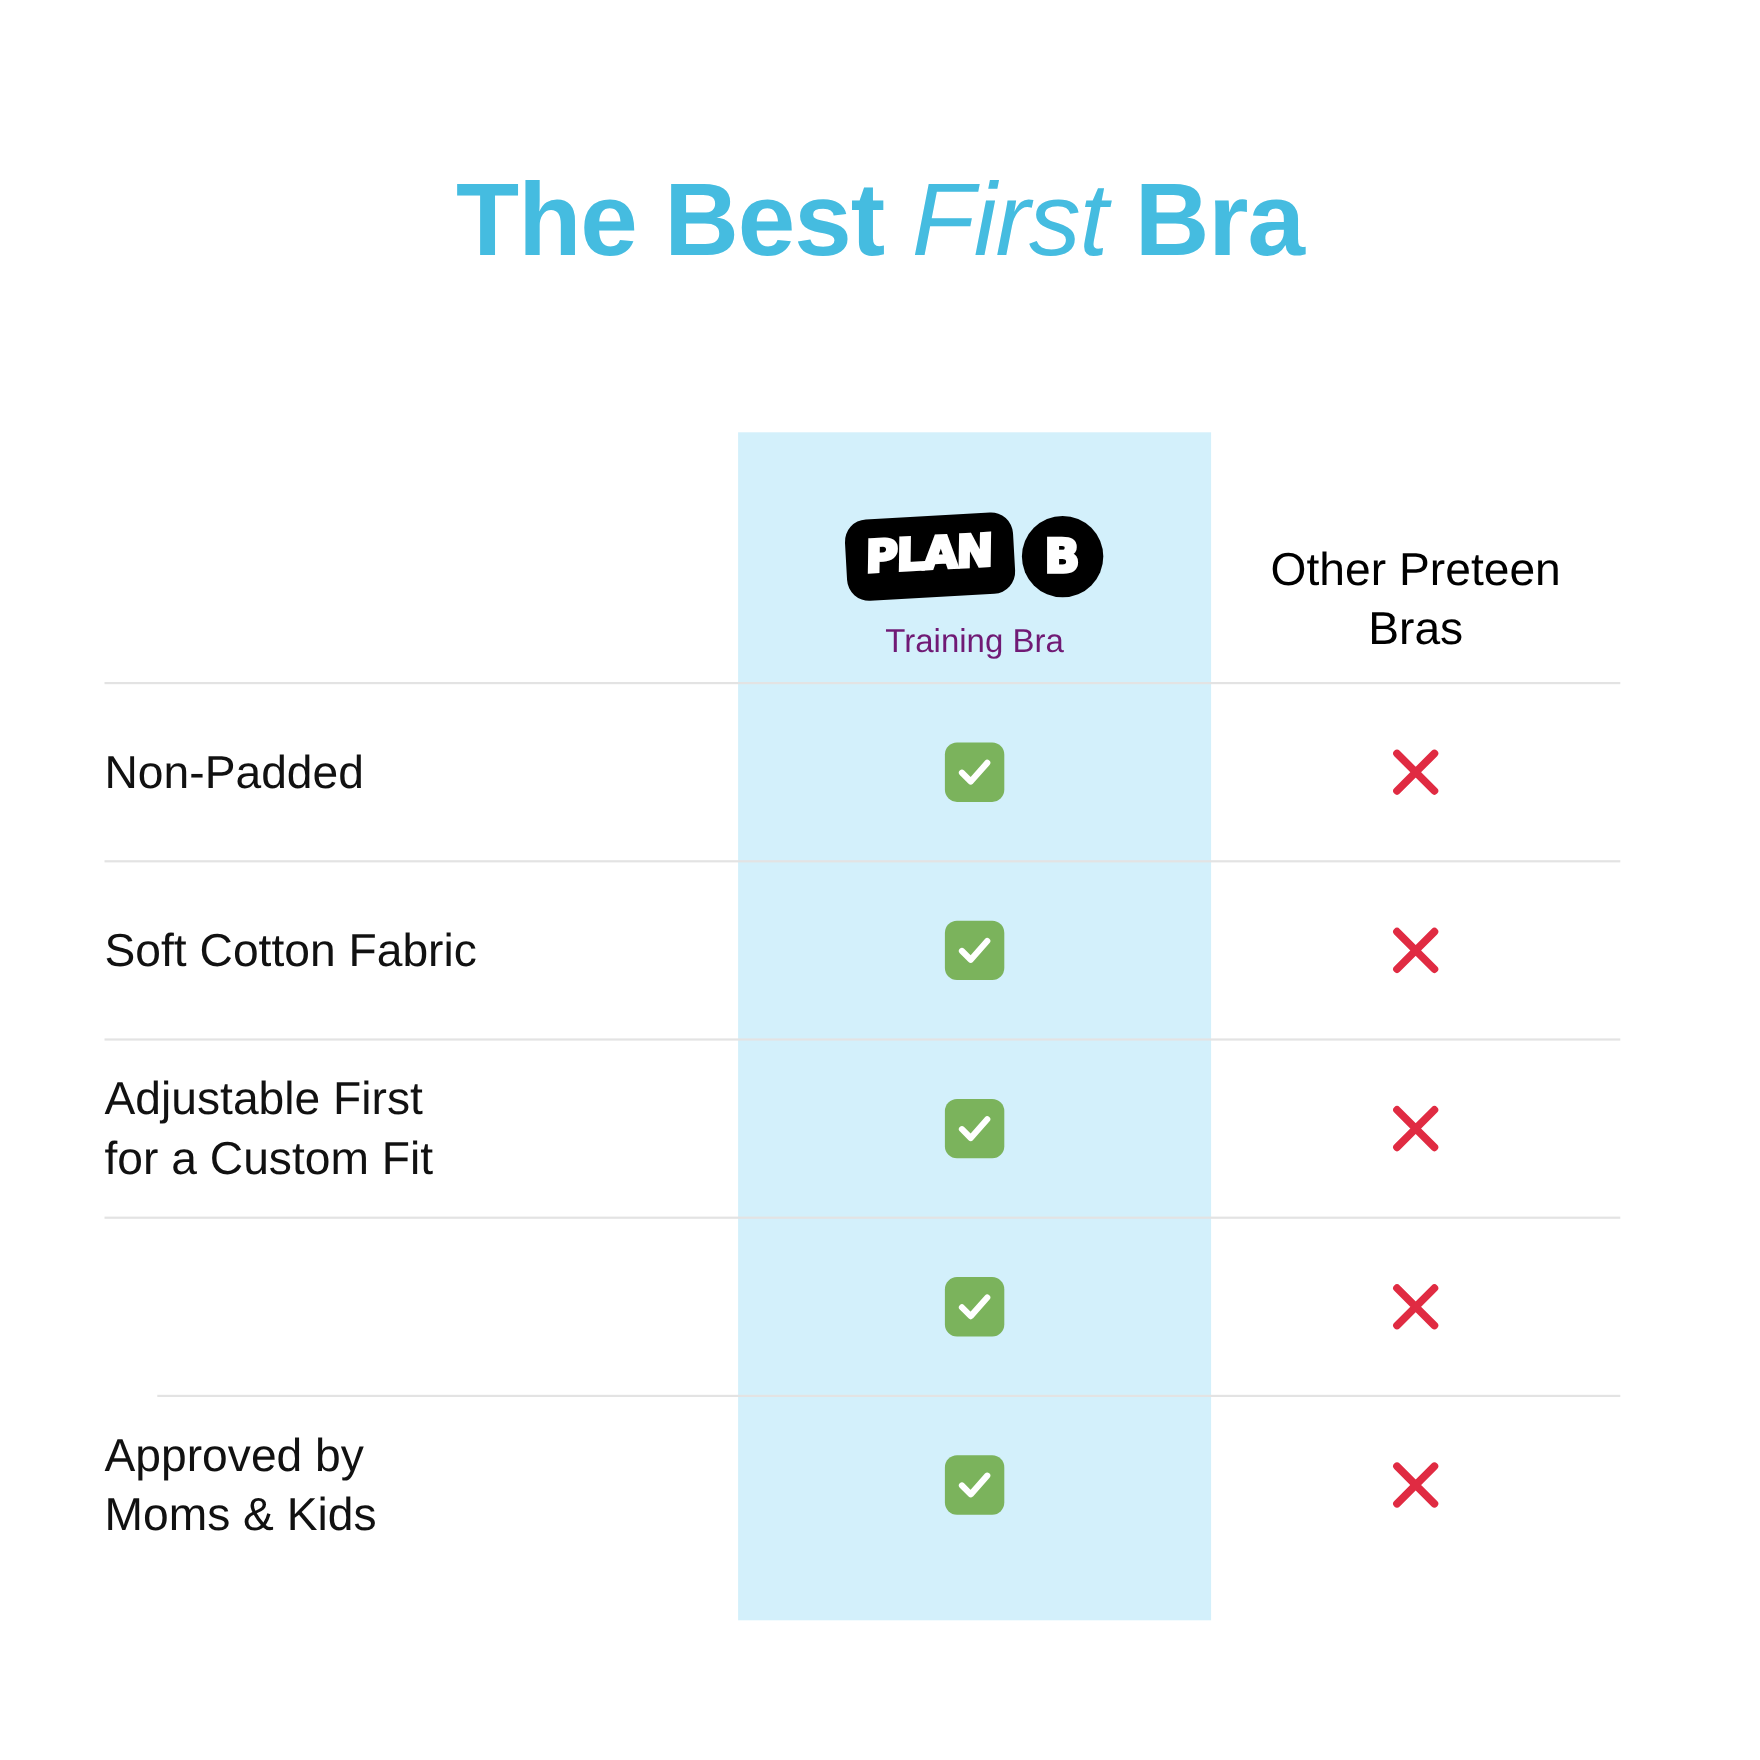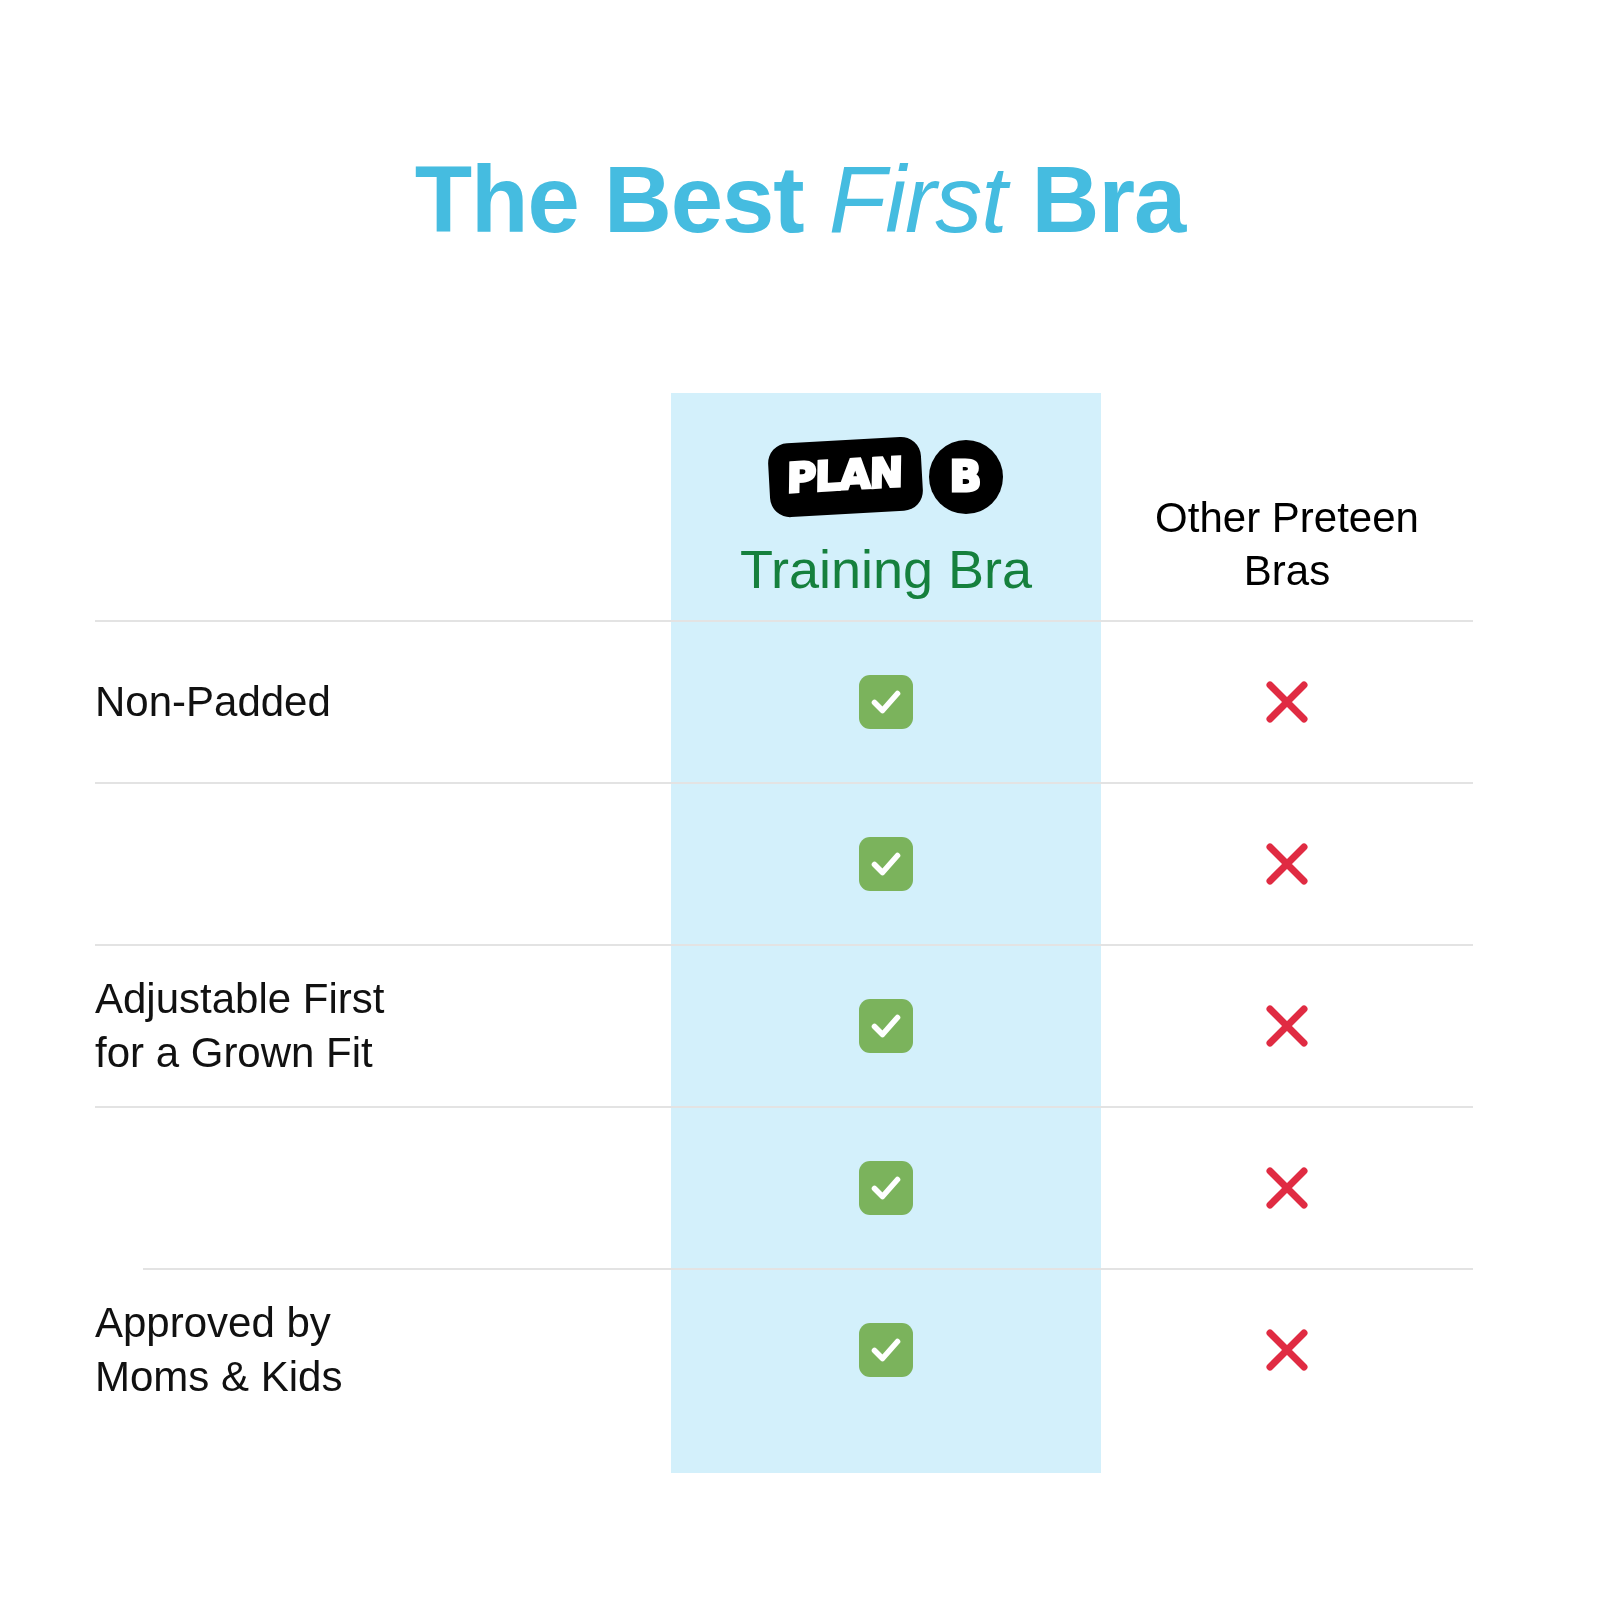--- a/index.html
+++ b/index.html
@@ -121,23 +121,23 @@
   }
   .logo-b-text {
     color: #ffffff;
     font-family: "DejaVu Sans", sans-serif;
     font-weight: 700;
     font-size: 42px;
     line-height: 1;
     -webkit-text-stroke: 3px #ffffff;
   }
   .plan-sub {
-    font-size: 54px;
+    font-size: 30px;
     font-weight: 400;
-    color: #15803d;
+    color: #701a75;
     line-height: 1.2;
   }
 
   
   .row {
     display: flex;
     align-items: center;
     height: 160px;
     border-top: 2px solid #e3e3e3;
     justify-content: flex-end;
@@ -226,38 +226,42 @@
         </span>
       </div>
       <div class="cell-mark col-other">
         <svg class="cross" width="56" height="56" viewBox="0 0 56 56">
             <path d="M11 11 L45 45 M45 11 L11 45" stroke="#e02b42" stroke-width="7" stroke-linecap="round"></path>
           </svg>
       </div>
     </div>
 
     <div class="row">
+      <div class="cell-label">
+        <div>Soft Cotton Fabric</div>
+        <div></div>
+      </div>
       <div class="cell-mark col-plan">
         <span class="check-box">
           <svg width="38" height="38" viewBox="0 0 38 38">
               <path d="M7.5 19.5 L15.5 27.5 L30.5 10.5" stroke="#ffffff" stroke-width="5.6" fill="none" stroke-linecap="round" stroke-linejoin="round"></path>
             </svg>
         </span>
       </div>
       <div class="cell-mark col-other">
         <svg class="cross" width="56" height="56" viewBox="0 0 56 56">
             <path d="M11 11 L45 45 M45 11 L11 45" stroke="#e02b42" stroke-width="7" stroke-linecap="round"></path>
           </svg>
       </div>
     </div>
 
     <div class="row">
       <div class="cell-label">
         <div>Adjustable First</div>
-        <div>for a Grown Fit</div>
+        <div>for a Custom Fit</div>
       </div>
       <div class="cell-mark col-plan">
         <span class="check-box">
           <svg width="38" height="38" viewBox="0 0 38 38">
               <path d="M7.5 19.5 L15.5 27.5 L30.5 10.5" stroke="#ffffff" stroke-width="5.6" fill="none" stroke-linecap="round" stroke-linejoin="round"></path>
             </svg>
         </span>
       </div>
       <div class="cell-mark col-other">
         <svg class="cross" width="56" height="56" viewBox="0 0 56 56">

